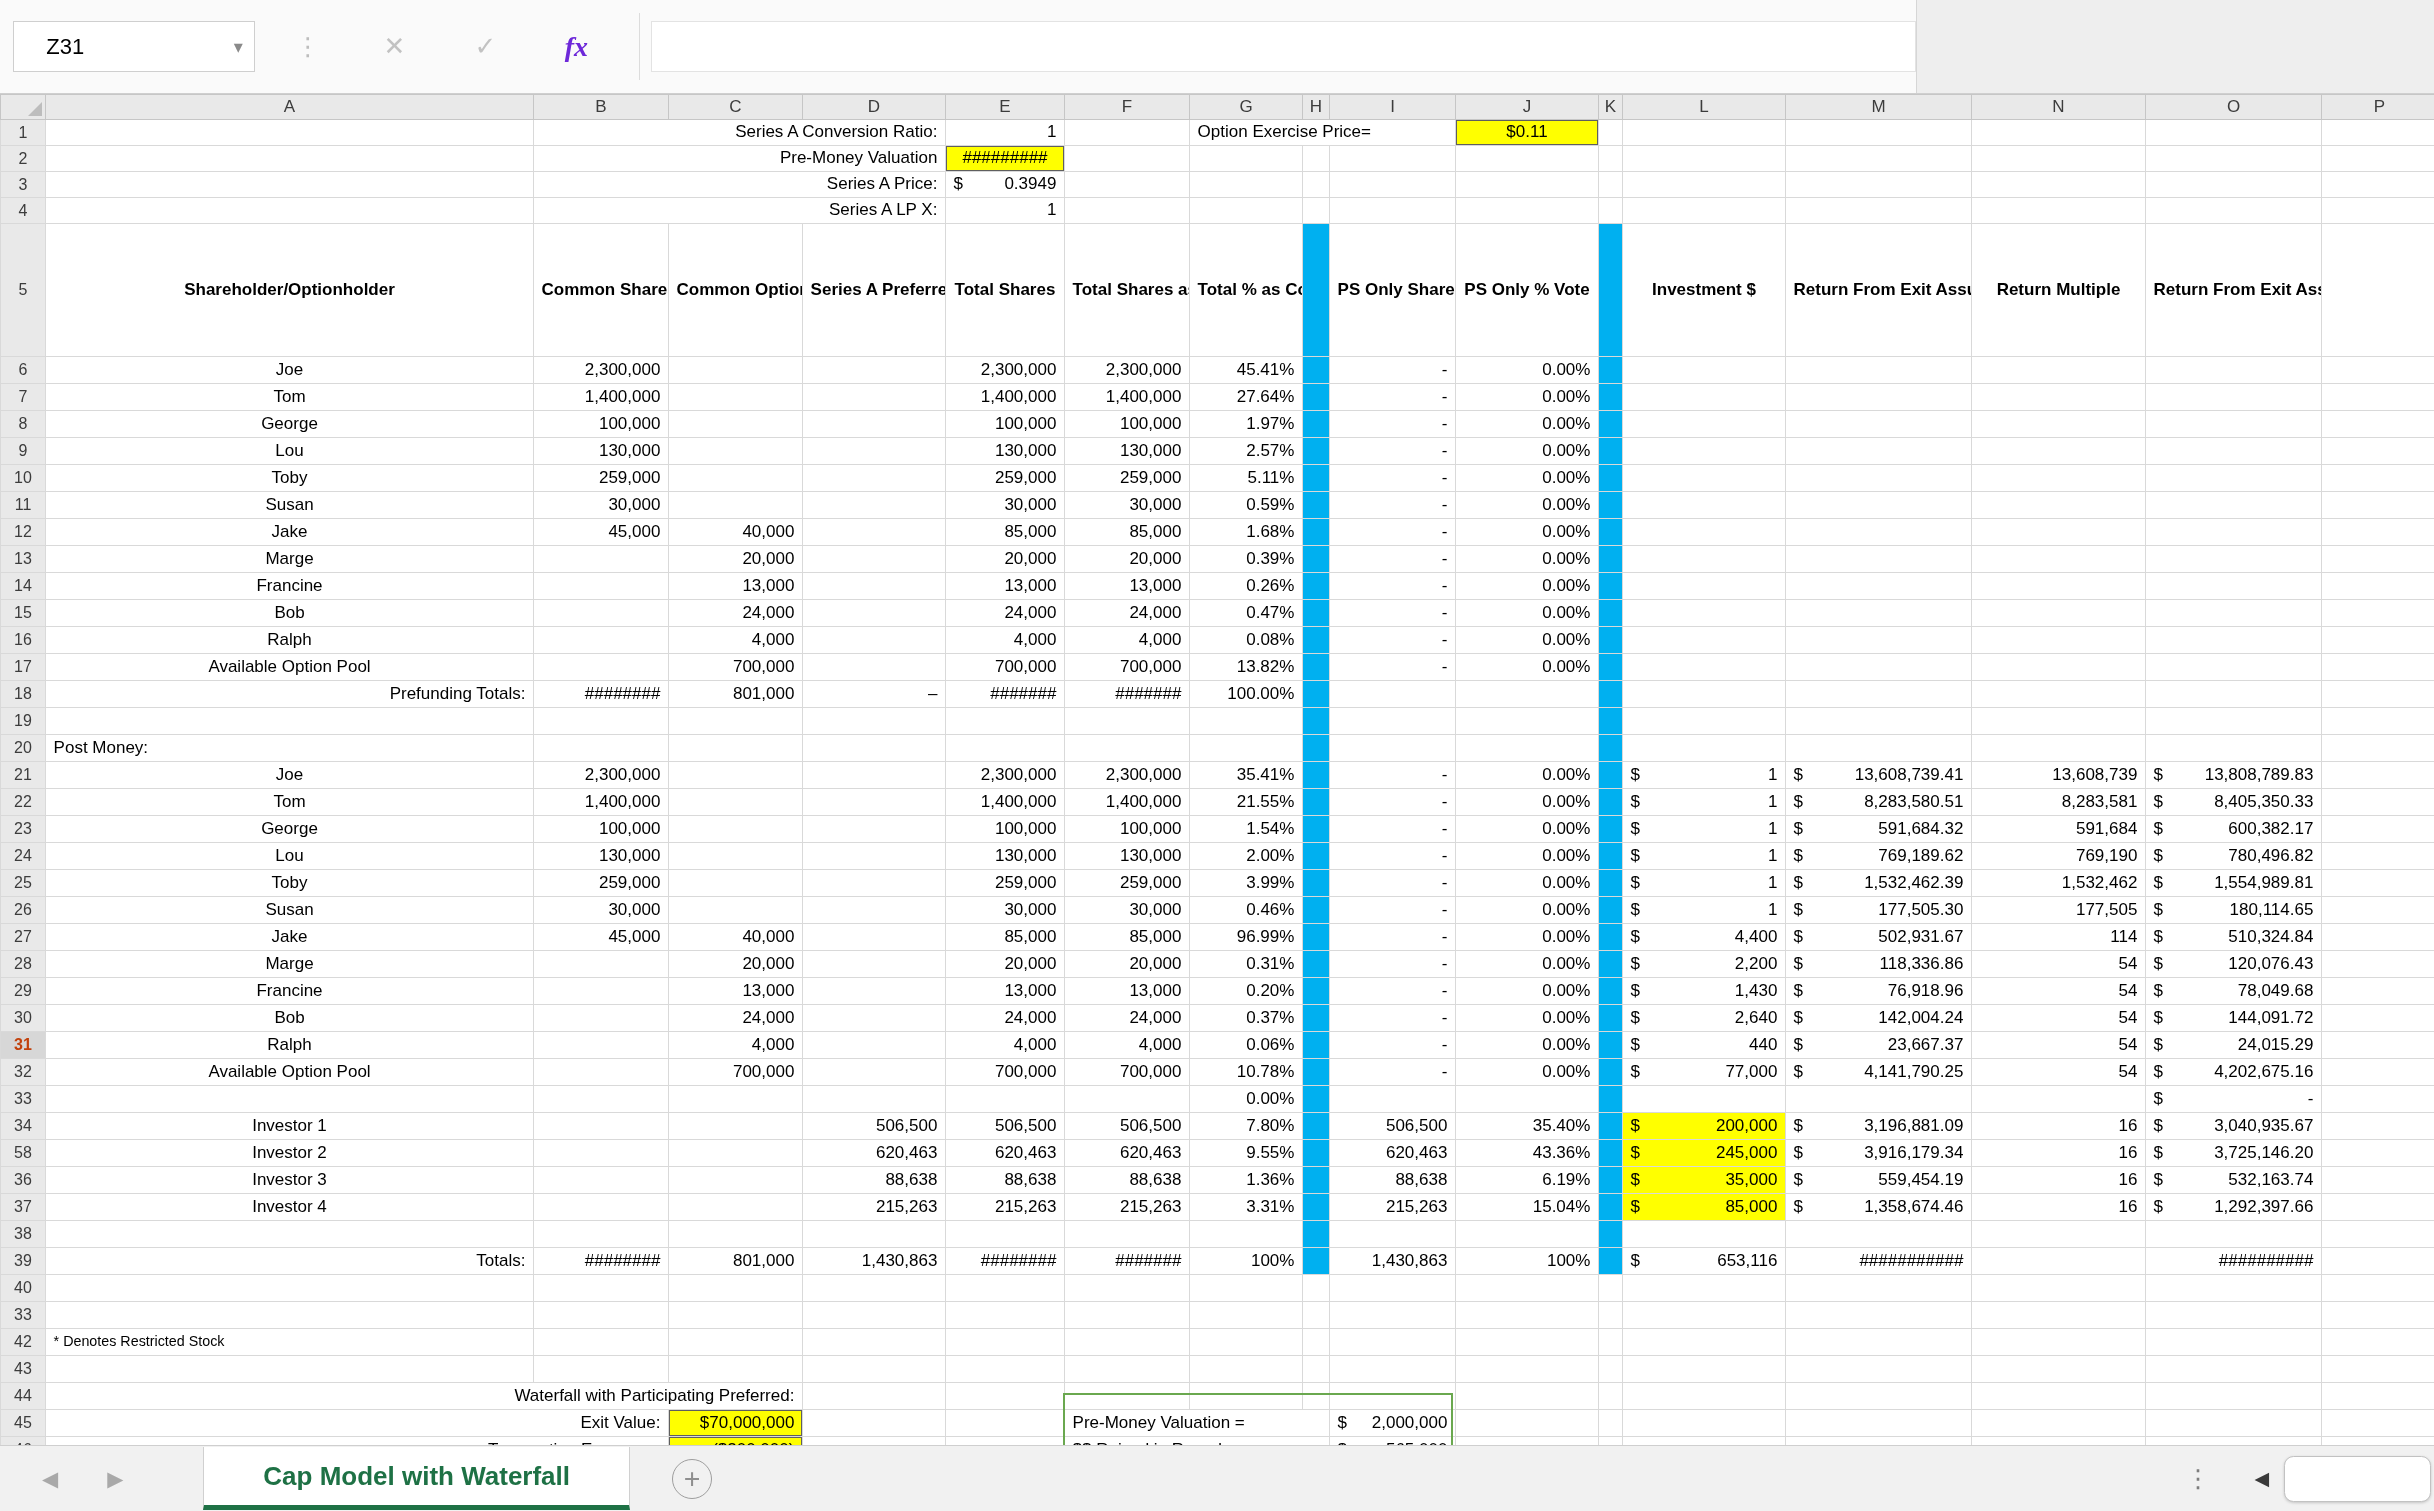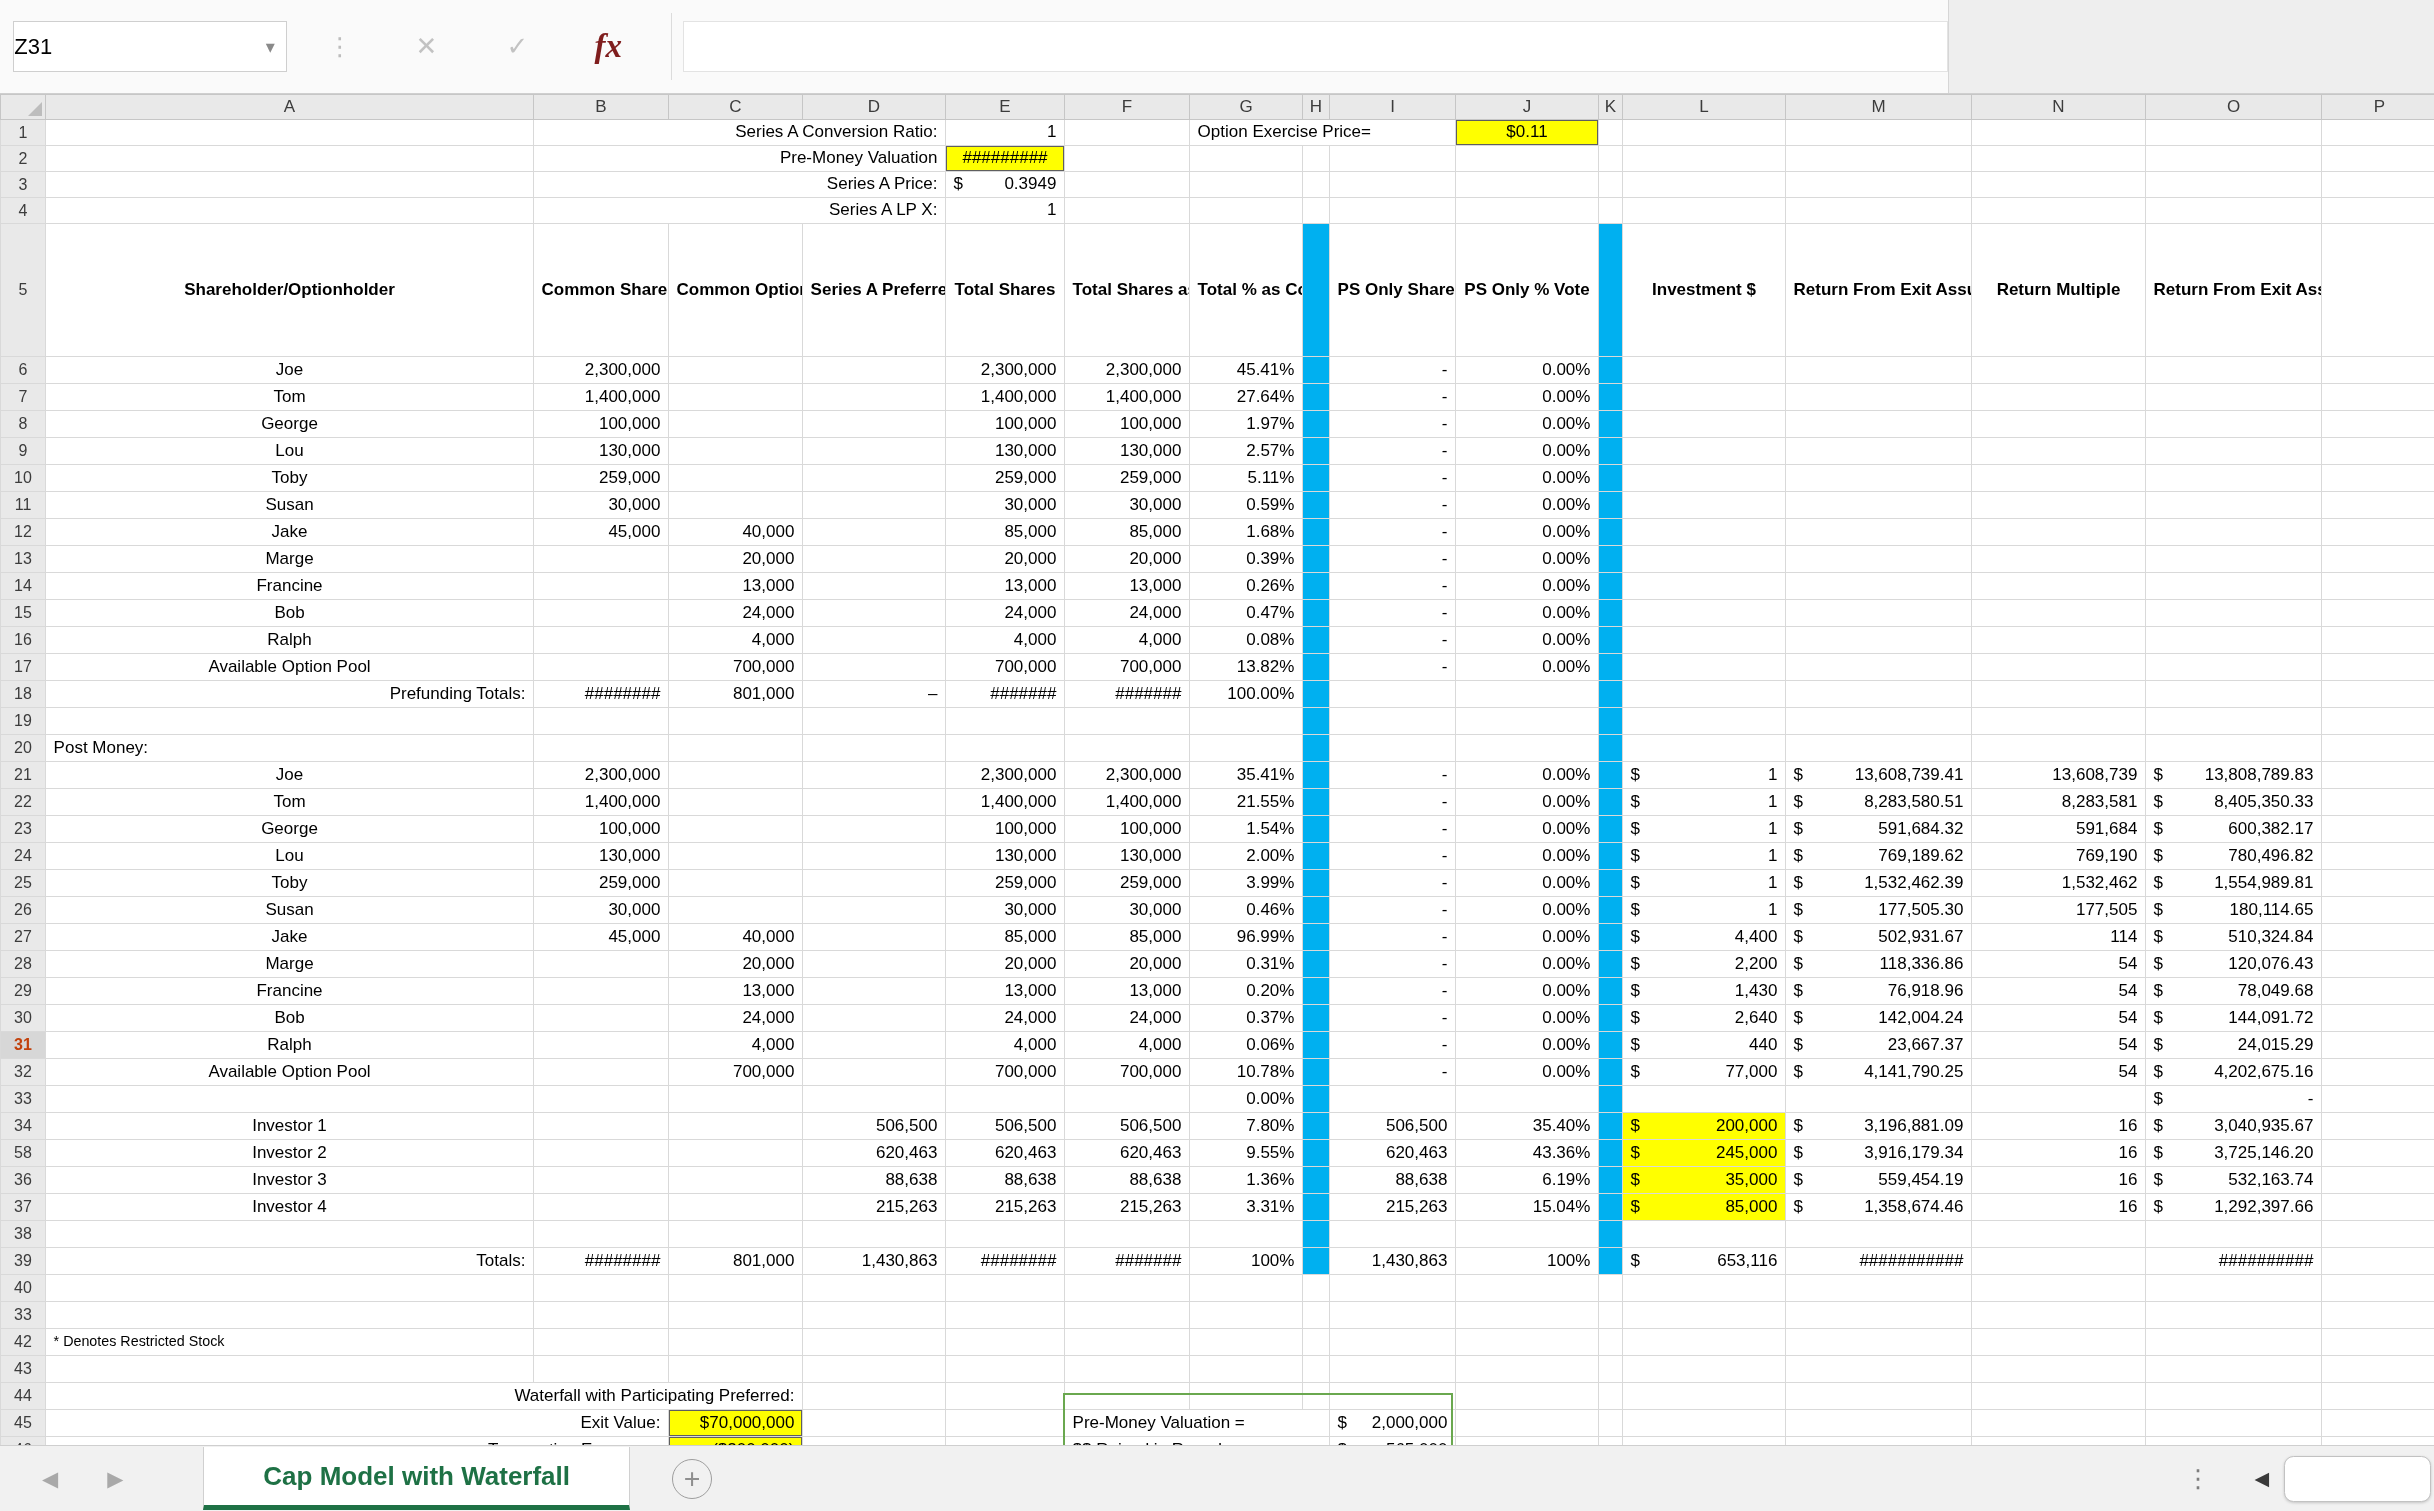--- a/index.html
+++ b/index.html
@@ -2,28 +2,28 @@
 <html style="font-size:15px"><head>
 <meta charset="utf-8">
 <style>
   html,body{margin:0;padding:0;background:#fff;}
   .page{position:relative;width:2435px;height:1511px;overflow:hidden;
         font-family:"Liberation Sans",sans-serif;color:#000;background:#fff;}
 
   
   .toolbar{height:93px;background:#fafafa;border-bottom:1px solid #cfcfcf;
            display:flex;align-items:center;}
-  .name-box{margin-left:13.3px;width:274px;height:51px;background:#fff;border:1px solid #cfcfcf;
-            display:flex;align-items:center;font-size:22px;padding-left:0;box-sizing:border-box;}
+  .name-box{margin-left:13.3px;width:242px;height:51px;background:#fff;border:1px solid #cfcfcf;
+            display:flex;align-items:center;font-size:22px;padding-left:32px;box-sizing:border-box;}
   .nb-arrow{color:#8a8a8a;margin-left:auto;margin-right:11.4px;font-size:18px;}
   .grip{color:#bdbdbd;font-size:25px;margin:0 28.5px 0 40px;}
   .fbtn{background:none;border:none;width:91px;height:51px;font-size:26px;color:#c2c2c2;
         font-family:"Liberation Sans",sans-serif;}
   .fbtn.fx{font-family:"Liberation Serif",serif;font-style:italic;font-weight:bold;
-           font-size:33px;color:#7f1d1d;}
+           font-size:28px;color:#6d28d9;}
   .fsep{width:1px;height:67px;background:#dcdcdc;margin-left:17px;}
   .formula-input{width:1265px;height:51px;background:#fff;border:1px solid #e3e3e3;
                  margin-left:11.4px;font-size:21px;line-height:49px;padding-left:11.4px;
                  box-sizing:border-box;white-space:nowrap;overflow:hidden;}
   .formula-end{flex:1;align-self:stretch;background:#eeeeee;border-left:1px solid #d6d6d6;}
 
   
   .sheet-wrap{position:relative;height:1352px;overflow:hidden;}
   #sheet{border-collapse:collapse;table-layout:fixed;width:2435px;font-size:17px;}
   #sheet th{background:#e9e9e9;border:1px solid #c6c6c6;font-weight:normal;color:#3c3c3c;

